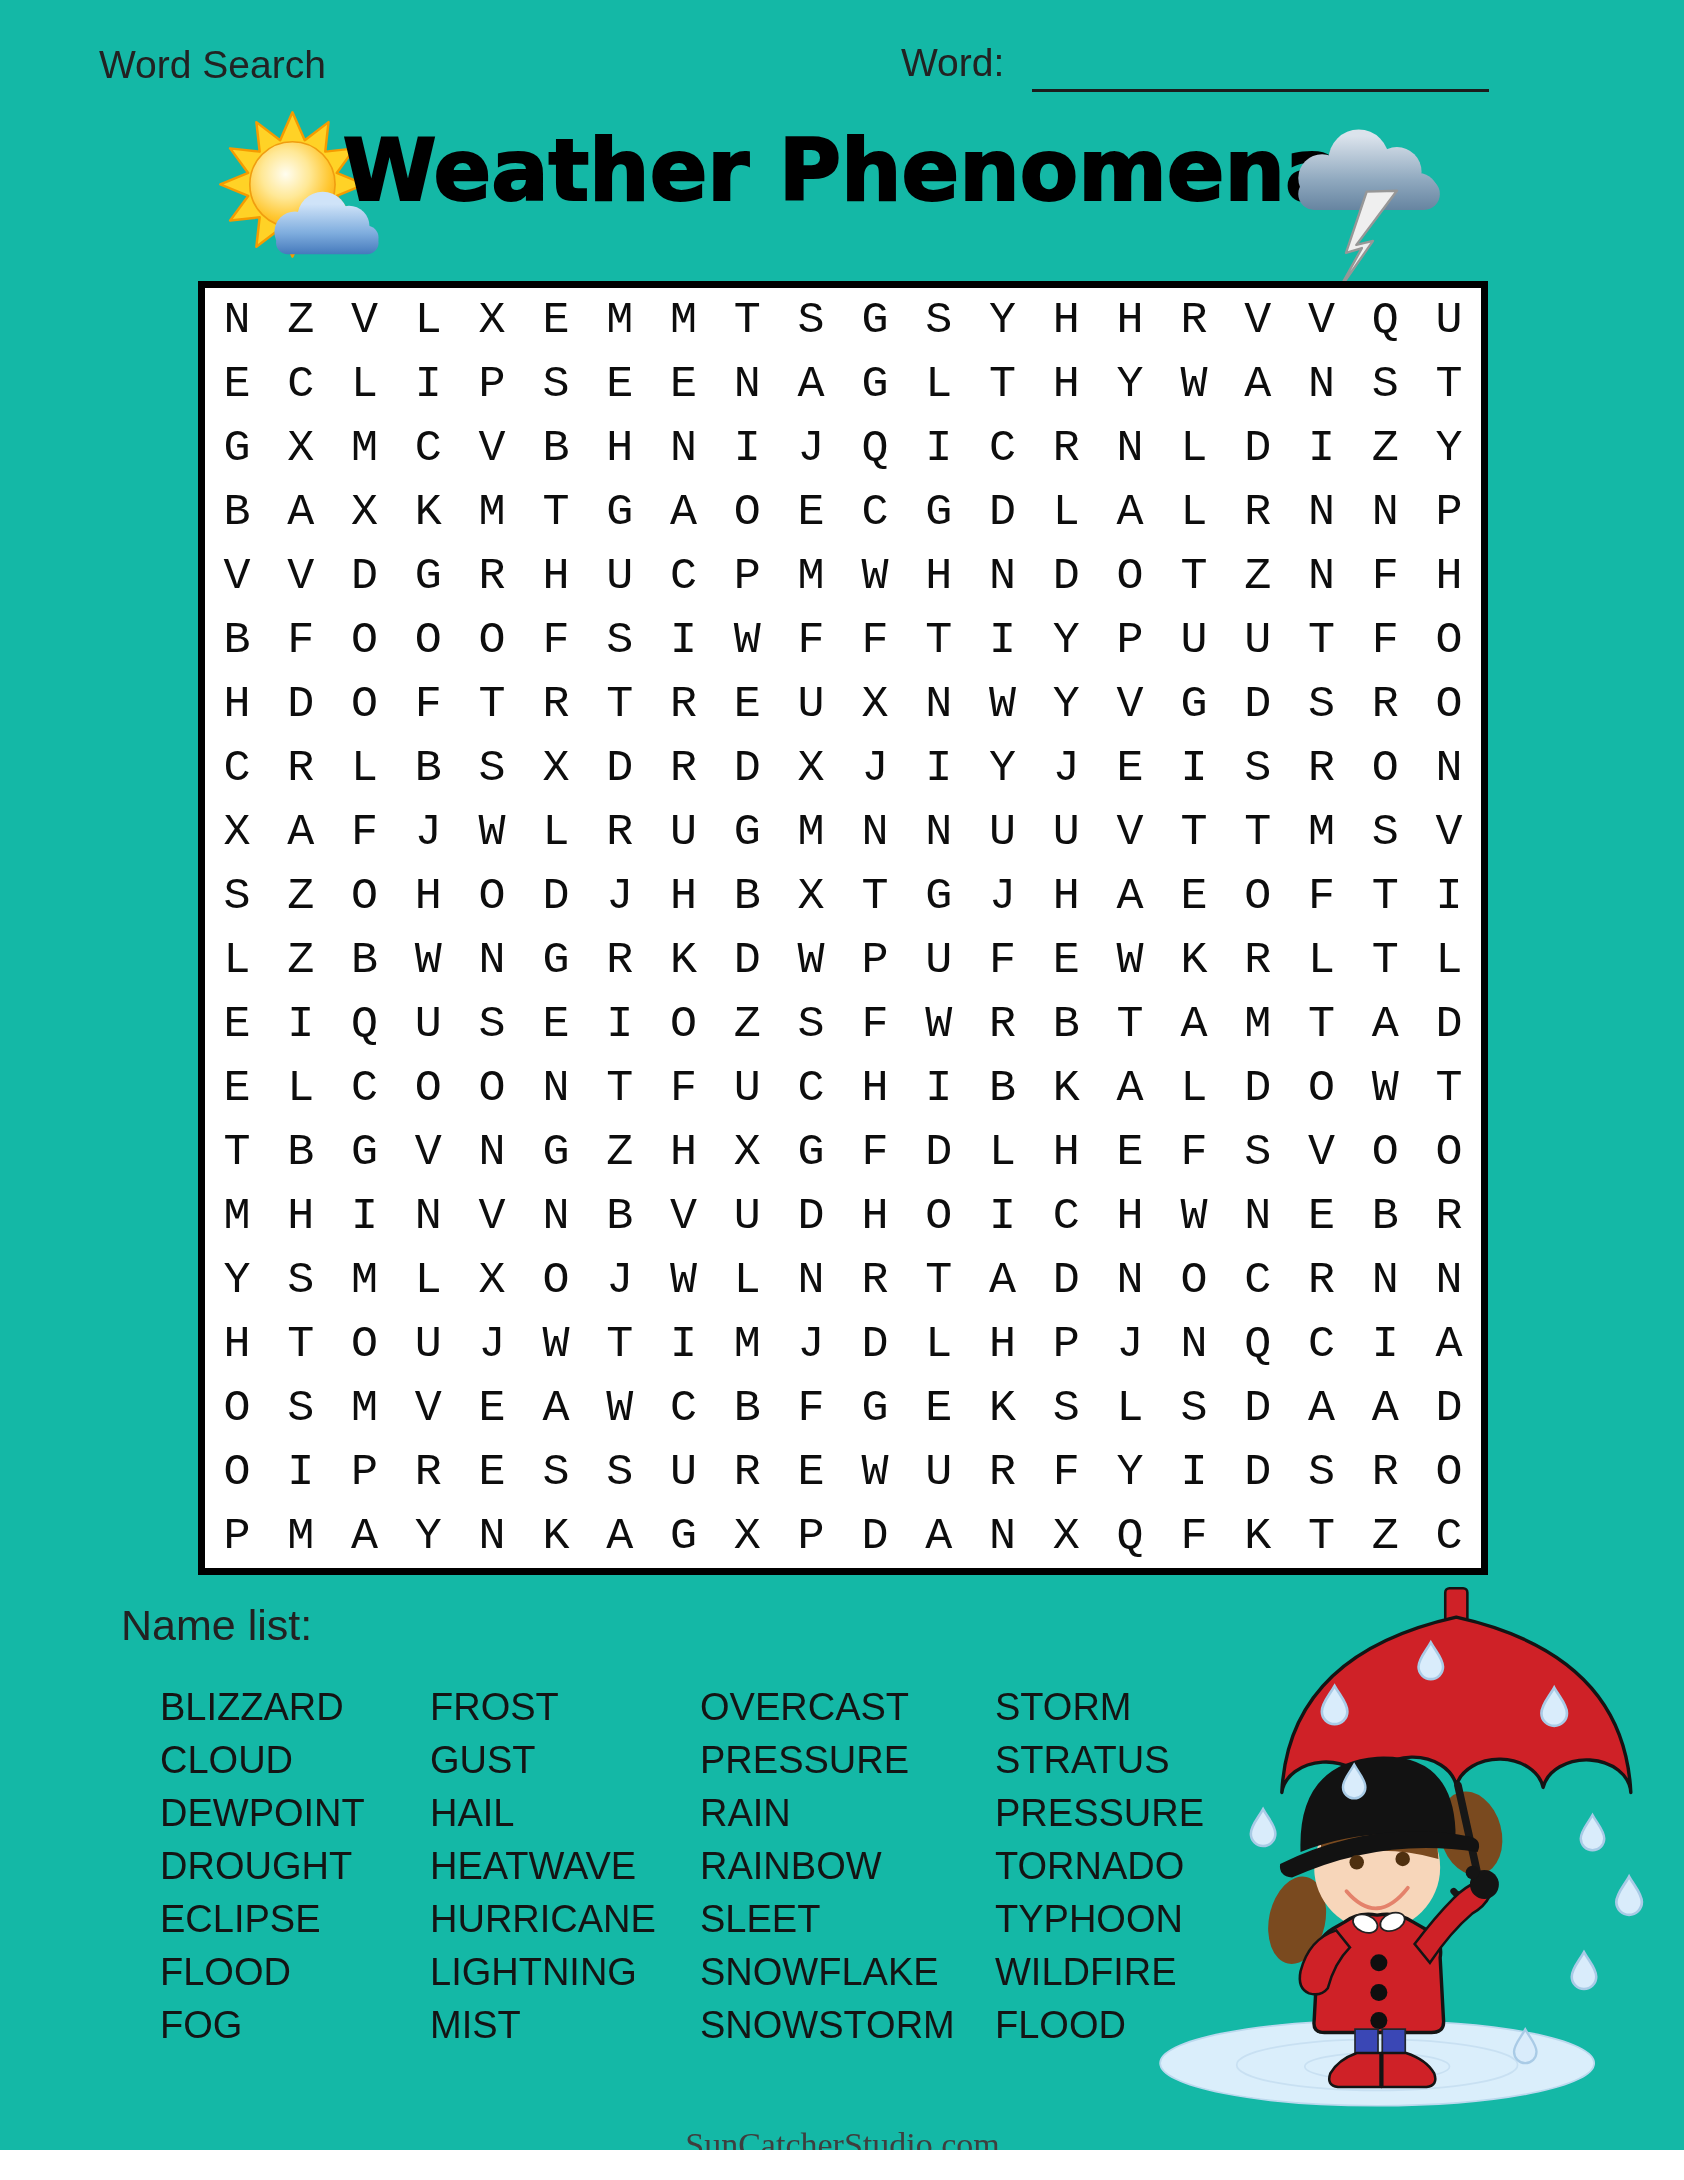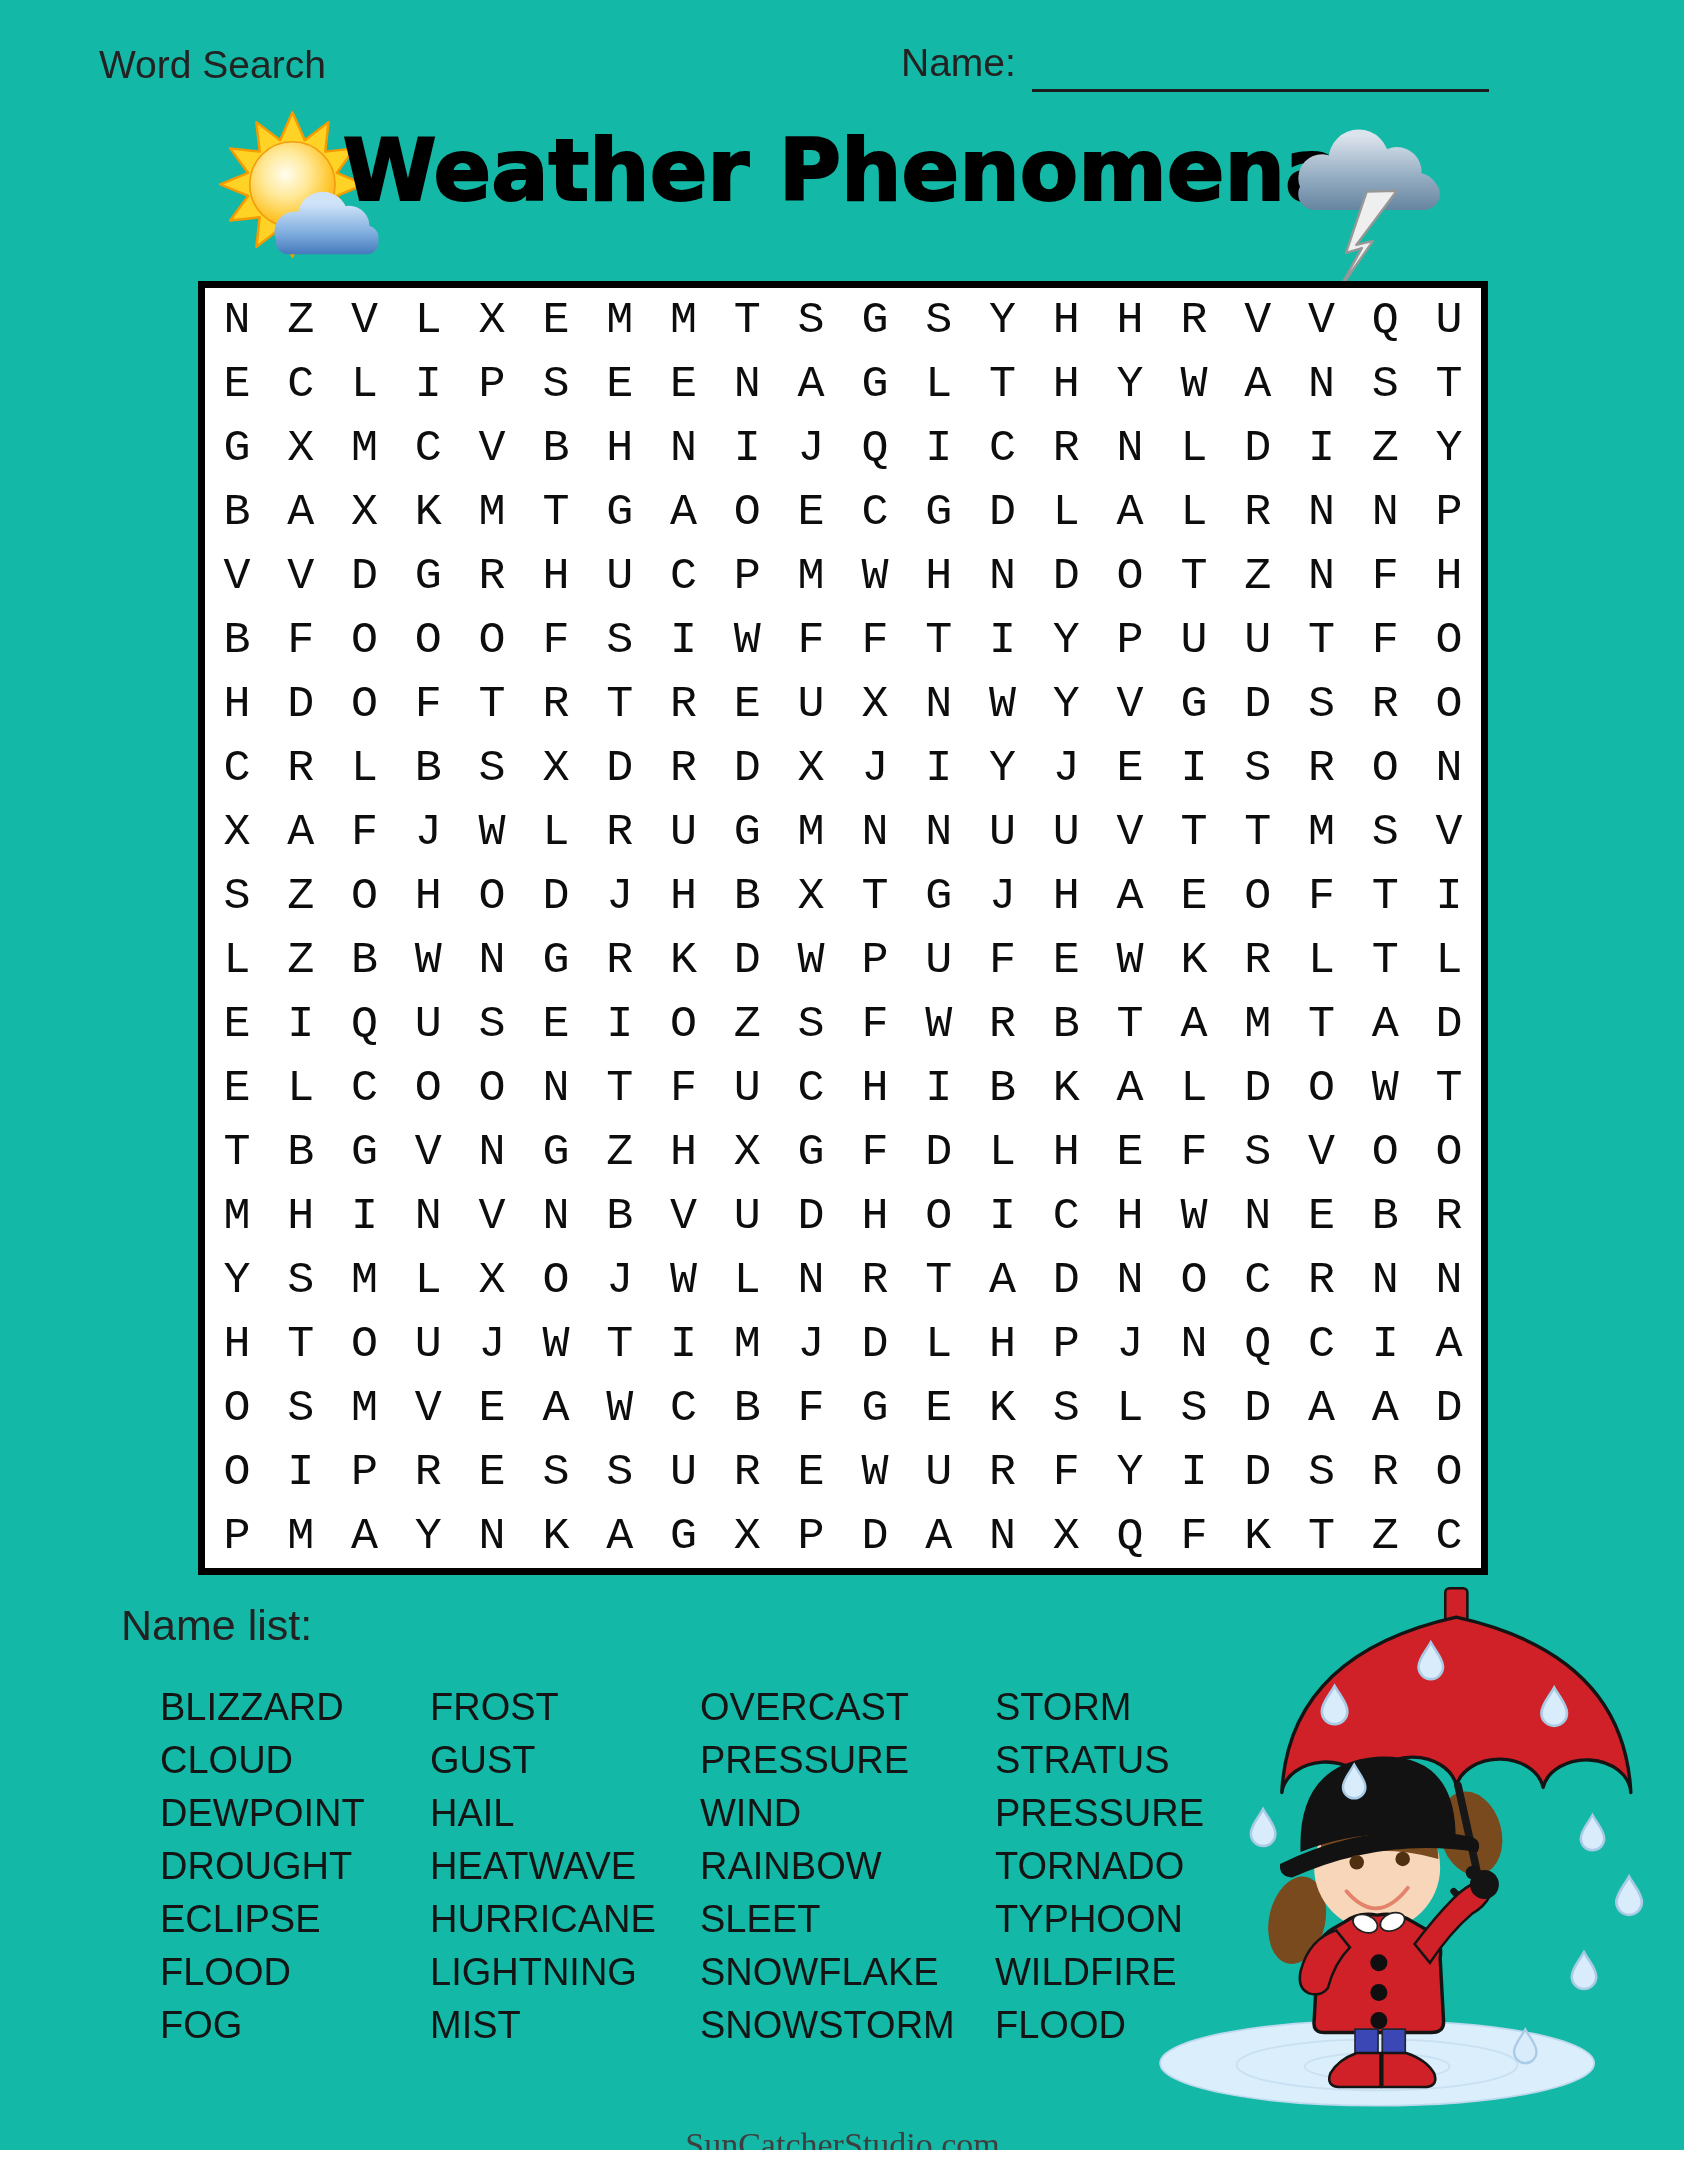--- a/index.html
+++ b/index.html
@@ -75,21 +75,21 @@
     position:absolute; left:0; top:2126px; width:1685px;
     text-align:center; font-size:34px; color:#3e3e3e;font-family:Liberation Serif, serif;
   }
 </style>
 </head>
 <body>
 
 <div class="page">
 
   <span class="doc-type">Word Search</span>
-  <span class="name-label">Name:</span>
+  <span class="name-label">Word:</span>
   <div class="name-line"></div>
 
   <svg class="sun-icon" viewBox="0 0 205 200">
     <defs>
       <radialGradient id="sunDisc" cx="42%" cy="38%" r="70%">
         <stop offset="0%" stop-color="#fffdf0"></stop>
         <stop offset="40%" stop-color="#ffe896"></stop>
         <stop offset="75%" stop-color="#ffc62e"></stop>
         <stop offset="100%" stop-color="#f7a312"></stop>
       </radialGradient>
@@ -548,21 +548,21 @@
       <li>GUST</li>
       <li>HAIL</li>
       <li>HEATWAVE</li>
       <li>HURRICANE</li>
       <li>LIGHTNING</li>
       <li>MIST</li>
     </ul>
   <ul class="wl-col wl-col-2">
       <li>OVERCAST</li>
       <li>PRESSURE</li>
-      <li>WIND</li>
+      <li>RAIN</li>
       <li>RAINBOW</li>
       <li>SLEET</li>
       <li>SNOWFLAKE</li>
       <li>SNOWSTORM</li>
     </ul>
   <ul class="wl-col wl-col-3">
       <li>STORM</li>
       <li>STRATUS</li>
       <li>PRESSURE</li>
       <li>TORNADO</li>

